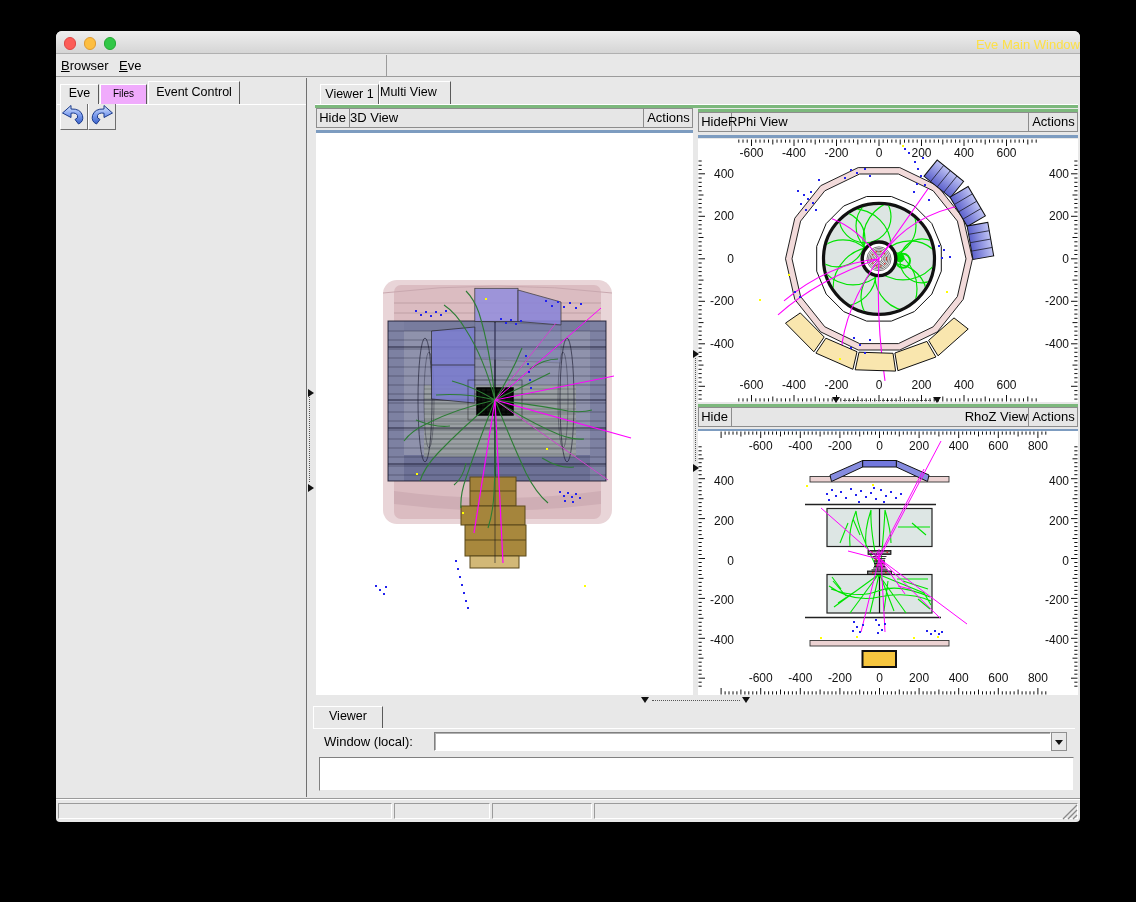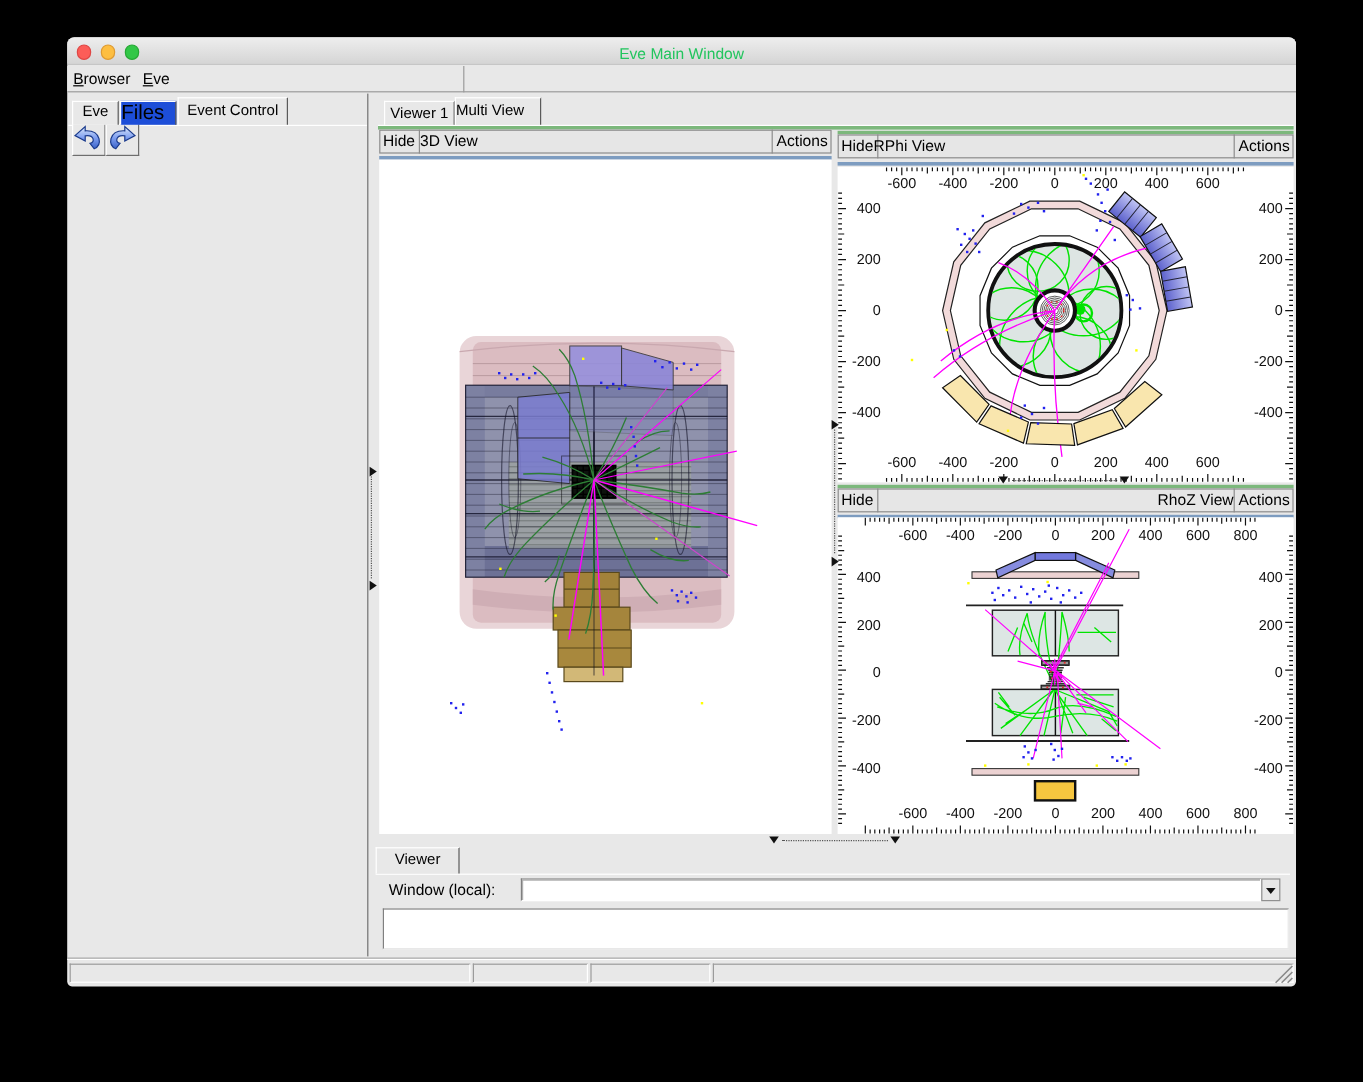--- a/index.html
+++ b/index.html
@@ -1,24 +1,24 @@
 <!DOCTYPE html>
 <html><head><meta charset="utf-8"><style>html,body{margin:0;padding:0;background:#000;width:1136px;height:902px;overflow:hidden;font-family:"Liberation Sans",sans-serif;color:#000;}*{box-sizing:border-box}.abs{position:absolute}</style></head><body>
 <div class="abs" style="left:56px;top:31px;width:1024px;height:791px;background:#e8e8e8;border-radius:6px 6px 4px 4px;"></div>
 <div class="abs" style="left:56px;top:31px;width:1024px;height:23px;background:linear-gradient(#eeeeee,#d5d5d5);border-radius:6px 6px 0 0;border-bottom:1px solid #b0b0b0"></div>
-<div class="abs" style="left:56px;top:37px;width:1024px;height:13px;text-align:center;font-size:13px;color:#22c55e">Eve Main Window</div>
+<div class="abs" style="left:56px;top:37px;width:1024px;height:13px;text-align:right;font-size:13px;color:#fde047">Eve Main Window</div>
 <div class="abs" style="left:63.5px;top:37px;width:12.5px;height:12.5px;border-radius:50%;background:#fc5d58;border:0.5px solid #df4745"></div>
 <div class="abs" style="left:83.5px;top:37px;width:12.5px;height:12.5px;border-radius:50%;background:#fdbe41;border:0.5px solid #df9b32"></div>
 <div class="abs" style="left:103.5px;top:37px;width:12.5px;height:12.5px;border-radius:50%;background:#32c747;border:0.5px solid #26a834"></div>
 <div class="abs" style="left:56px;top:55px;width:1024px;height:22px;background:#e8e8e8;border-bottom:1px solid #9b9b9b"></div>
 <div class="abs" style="left:61px;top:58px;font-size:13px;"><span style="text-decoration:underline">B</span>rowser</div>
 <div class="abs" style="left:119px;top:58px;font-size:13px;"><span style="text-decoration:underline">E</span>ve</div>
 <div class="abs" style="left:386px;top:55px;width:1px;height:22px;background:#9b9b9b"></div>
 <div style="position:absolute;left:60px;top:84px;width:39px;height:19.5px;background:#e8e8e8;border-left:1px solid #fff;border-top:1px solid #fff;border-right:1px solid #5a5a5a;box-sizing:border-box;text-align:center;font-size:12.5px;line-height:17.5px;z-index:5">Eve</div>
-<div style="position:absolute;left:100px;top:84px;width:47px;height:19.5px;background:#1d4ed8;border-left:1px solid #fff;border-top:1px solid #fff;border-right:1px solid #5a5a5a;box-sizing:border-box;font-size:17px;line-height:17.5px;z-index:5">Files</div>
+<div style="position:absolute;left:100px;top:84px;width:47px;height:19.5px;background:#f0abfc;border-left:1px solid #fff;border-top:1px solid #fff;border-right:1px solid #5a5a5a;box-sizing:border-box;text-align:center;font-size:10px;line-height:17.5px;z-index:5">Files</div>
 <div style="position:absolute;left:148px;top:80.5px;width:92px;height:23.0px;background:#e8e8e8;border-left:1px solid #fff;border-top:1px solid #fff;border-right:1px solid #5a5a5a;box-sizing:border-box;text-align:center;font-size:12.5px;line-height:21.0px;z-index:5">Event Control</div>
 <div class="abs" style="left:57px;top:103.5px;width:249px;height:1px;background:#fff"></div>
 <div class="abs" style="left:306px;top:78px;width:1px;height:719px;background:#707070"></div>
 <div class="abs" style="left:309px;top:394px;width:1px;height:88px;border-left:1px dotted #555"></div>
 <div class="abs" style="left:308px;top:389px;width:0;height:0;border-top:4px solid transparent;border-bottom:4px solid transparent;border-left:6px solid #111"></div>
 <div class="abs" style="left:308px;top:484px;width:0;height:0;border-top:4px solid transparent;border-bottom:4px solid transparent;border-left:6px solid #111"></div>
 <div class="abs" style="left:59.5px;top:102.5px;width:28px;height:27px;background:#e8e8e8;border-top:1px solid #fff;border-left:1px solid #fff;border-right:1.5px solid #6e6e6e;border-bottom:1.5px solid #6e6e6e"></div>
 <div class="abs" style="left:87.5px;top:102.5px;width:28px;height:27px;background:#e8e8e8;border-top:1px solid #fff;border-left:1px solid #fff;border-right:1.5px solid #6e6e6e;border-bottom:1.5px solid #6e6e6e"></div>
 <svg class="abs" style="left:61px;top:104px" width="25" height="23">
     <defs>

